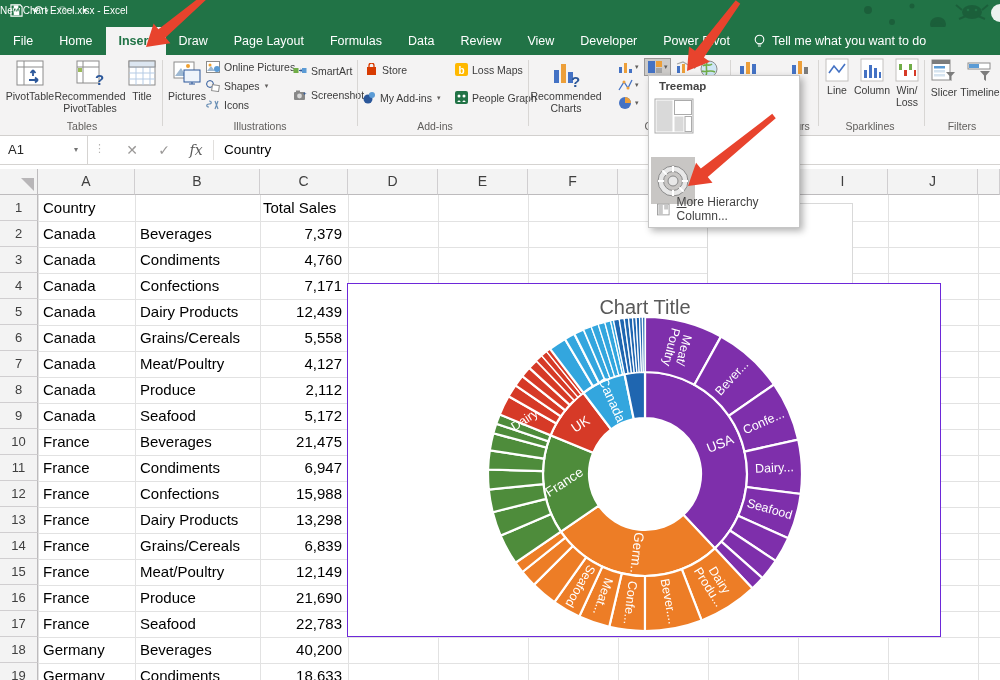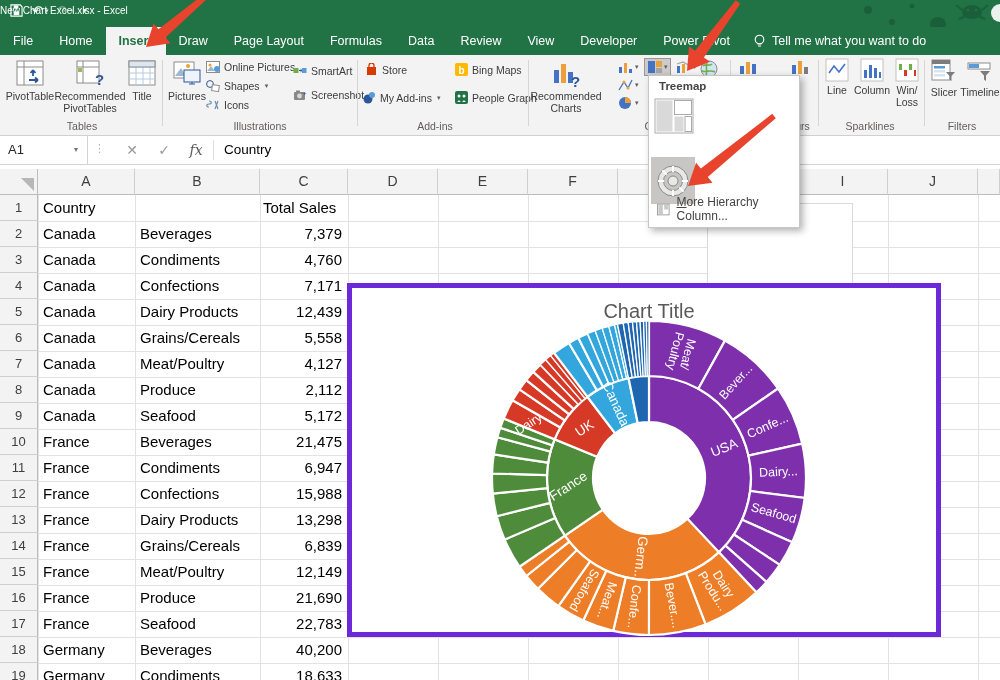--- a/index.html
+++ b/index.html
@@ -47,21 +47,21 @@
   .gl { position:absolute; background:#e2e2e2; }
   .hdr { position:absolute; background:#f3f3f3; font-size:14px; color:#3f3f3f; text-align:center; border-right:1px solid #d0ced0; border-bottom:1px solid #bdbbbd; line-height:25px; cursor:pointer; }
   .rhdr { position:absolute; background:#f3f3f3; font-size:13px; color:#3f3f3f; text-align:center; border-right:1px solid #bdbbbd; border-bottom:1px solid #d0ced0; cursor:pointer; }
   .cell { position:absolute; font-size:15px; color:#000; white-space:nowrap; overflow:hidden; cursor:cell; }
   .cell.num { text-align:right; }
   #select-all { position:absolute; left:0; top:4px; width:38px; height:26px; background:#f3f3f3; border-right:1px solid #bdbbbd; border-bottom:1px solid #bdbbbd; cursor:pointer; }
   #select-all:after { content:""; position:absolute; right:3px; bottom:3px; border-style:solid; border-width:0 0 13px 13px; border-color:transparent transparent transparent #b8b6b8; transform:rotate(90deg); }
 
   
   #blank-panel { position:absolute; left:707px; top:203px; width:146px; height:165px; background:#fff; border:1px solid #d9d9d9; z-index:5; }
-  #chartbox { position:absolute; left:347px; top:283px; width:594px; height:354px; background:#fff; border:5px solid #6d28d9; z-index:6; }
+  #chartbox { position:absolute; left:347px; top:283px; width:594px; height:354px; background:#fff; border:1px solid #6d28d9; z-index:6; }
 
   
   #dropdown { position:absolute; left:648px; top:75px; width:152px; height:153px; background:#fff; border:1px solid #c6c6c6; box-shadow:3px 3px 7px rgba(0,0,0,.3); z-index:8; }
   .dd-header { font-size:11.5px; font-weight:bold; color:#444; padding:4px 0 3px 10px; }
   .dd-header.shaded { background:#efefef; }
   #dd-treemap-tile { position:absolute; left:5px; top:22px; width:44px; height:40px; background:#fff; cursor:pointer; }
   #dd-sunburst-tile { position:absolute; left:2px; top:81px; width:44px; height:47px; background:#c8c6c4; display:flex; align-items:center; justify-content:center; cursor:pointer; }
   #dd-more { position:absolute; left:0; bottom:4px; width:100%; display:flex; align-items:center; gap:7px; padding-left:8px; font-size:12px; color:#444; cursor:pointer; }
   #dd-more u { text-decoration:underline; }
 
@@ -223,21 +223,21 @@
           <circle cx="9" cy="4" r="3" fill="#5b9bd5"></circle>
         </svg>
       <span>My Add-ins</span>
         <span class="mini-caret">▾</span>
     </div>
     <div class="small-item" style="left:455px;top:8px;">
       <svg width="13" height="13" viewBox="0 0 13 13">
           <rect width="13" height="13" rx="2" fill="#ffb900"></rect>
           <text x="3.5" y="10.5" font-size="10" font-weight="bold" fill="#fff">b</text>
         </svg>
-      <span>Bing Maps</span>
+      <span>Loss Maps</span>
     </div>
     <div class="small-item" style="left:455px;top:36px;">
       <svg width="13" height="13" viewBox="0 0 13 13">
           <rect width="13" height="13" rx="2" fill="#217346"></rect>
           <circle cx="4" cy="5" r="1.5" fill="#fff"></circle>
           <circle cx="9" cy="5" r="1.5" fill="#fff"></circle>
           <path d="M2.5 11c0-2 3-2 3 0M7.5 11c0-2 3-2 3 0" fill="#fff"></path>
         </svg>
       <span>People Graph</span>
     </div>

